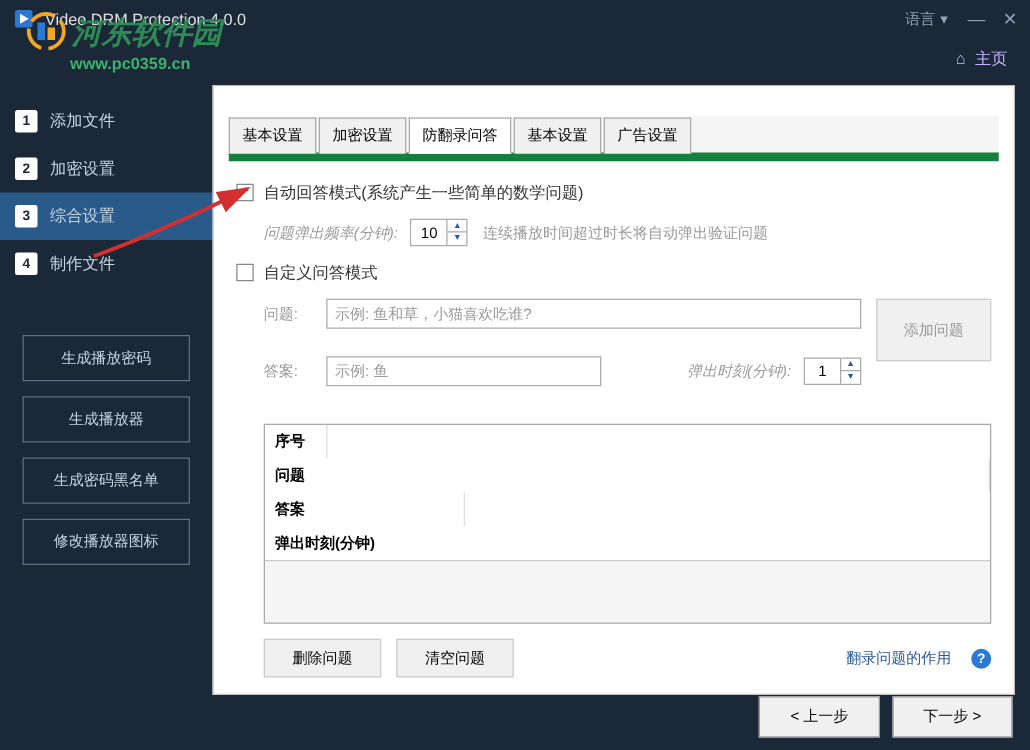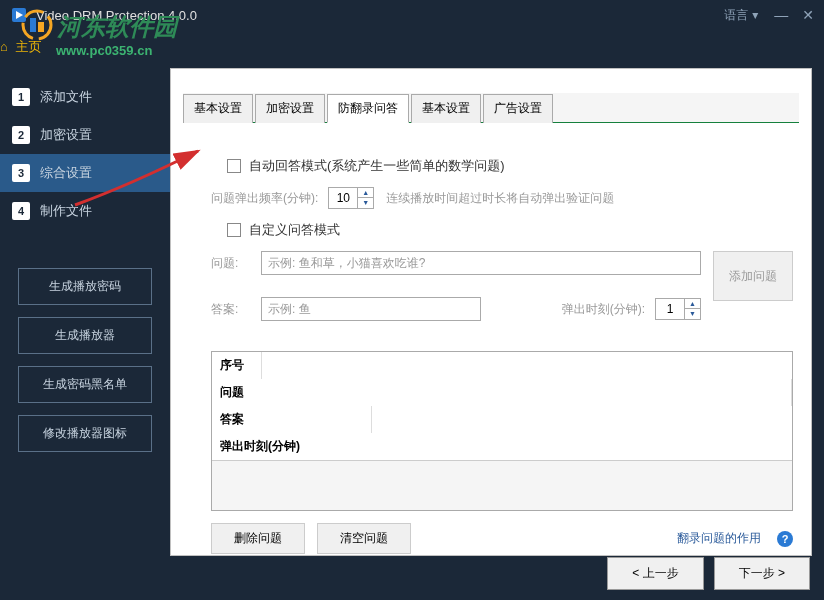--- a/index.html
+++ b/index.html
@@ -10,55 +10,55 @@
 .titlebar .title { color: #e0e0e0; font-size: 13px; margin-left: 6px; }
 .titlebar .lang { margin-left: auto; color: #8fa3b8; font-size: 12px; display: flex; align-items: center; gap: 4px; cursor: pointer; }
 .titlebar .win-controls { display: flex; gap: 14px; margin-left: 16px; }
 .titlebar .win-controls span { color: #8fa3b8; cursor: pointer; font-size: 14px; }
 
 .watermark { position: absolute; left: 20px; top: 8px; z-index: 10; pointer-events: none; }
 .watermark .wm-logo { display: inline-block; vertical-align: middle; }
 .watermark .wm-text { font-size: 24px; font-weight: bold; color: #2e8b57; vertical-align: middle; font-style: italic; }
 .watermark .wm-url { font-size: 13px; color: #3cb371; margin-left: 36px; margin-top: -2px; font-weight: bold; }
 
-.breadcrumb { text-align: left; padding: 8px 18px 12px 0; color: #eab308; font-size: 13px; }
+.breadcrumb { text-align: right; padding: 8px 18px 12px 0; color: #c4b5fd; font-size: 13px; }
 .breadcrumb .home-icon { margin-right: 4px; }
 
 .main { display: flex; padding: 0 12px 12px 0; }
 .sidebar { width: 170px; padding-top: 10px; }
 .step { display: flex; align-items: center; padding: 10px 12px; color: #c8d4e0; font-size: 13px; cursor: pointer; }
 .step .num { width: 18px; height: 18px; background: #fff; color: #1b2838; display: flex; align-items: center; justify-content: center; font-size: 11px; font-weight: bold; margin-right: 10px; border-radius: 2px; }
 .step.active { background: #2a5a8a; }
 .side-btns { padding: 10px 18px; margin-top: 28px; }
 .side-btn { border: 1px solid #5a7088; color: #c8d4e0; padding: 9px 0; text-align: center; margin-bottom: 12px; cursor: pointer; font-size: 12px; }
 
 .content { flex: 1; background: #fff; border: 1px solid #c0c0c0; padding: 0; position: relative; height: 488px; }
 
-.tabs { display: flex; border-bottom: 1px solid #15803d; background: #f5f5f5; margin: 24px 12px 18px 12px; }
+.tabs { display: flex; border-bottom: 7px solid #15803d; background: #f5f5f5; margin: 24px 12px 0 12px; }
 .tab { padding: 5px 10px; border: 1px solid #aaa; border-bottom: none; margin-right: 2px; background: #f0f0f0; cursor: pointer; font-size: 12px; position: relative; top: 1px; }
 .tab.active { background: #fff; border-bottom: 1px solid #fff; }
 
 .tab-body { padding: 16px 18px; }
-.row { display: flex; align-items: center; margin-bottom: 12px; margin-left: 38px; }
+.row { display: flex; align-items: center; margin-bottom: 12px; }
 .chk { width: 14px; height: 14px; border: 1px solid #888; margin-right: 8px; cursor: pointer; flex-shrink: 0; }
 .lbl-main { color: #333; font-size: 13px; }
 .indent { margin-left: 22px; }
-.lbl-grey { color: #999; font-size: 12px; margin-right: 10px; }
+.lbl-grey { color: #999; font-size: 12px; margin-right: 10px; font-style: italic; }
 .spinner { display: flex; align-items: center; border: 1px solid #aaa; height: 22px; }
 .spinner input { width: 28px; border: none; text-align: center; font-size: 12px; outline: none; }
 .spinner .arrows { width: 16px; display: flex; flex-direction: column; border-left: 1px solid #aaa; }
 .spinner .arrows span { height: 10px; font-size: 7px; text-align: center; cursor: pointer; color: #2a5a9a; line-height: 10px; }
 .spinner .arrows span:first-child { border-bottom: 1px solid #aaa; }
 .hint { color: #999; font-size: 12px; margin-left: 12px; }
 
 .qa-row { display: flex; align-items: center; margin-bottom: 22px; }
 .qa-lbl { width: 50px; color: #999; font-size: 12px; text-align: left; }
 .qa-input { flex: 1; border: 1px solid #aaa; height: 24px; padding: 0 6px; font-size: 12px; color: #999; }
 .qa-input.short { flex: 0 0 220px; }
-.add-btn { width: 80px; height: 50px; background: #f0f0f0; border: 1px solid #ccc; display: flex; align-items: center; justify-content: center; color: #999; font-size: 12px; cursor: pointer; margin-left: 12px; }
+.add-btn { width: 92px; height: 50px; background: #f0f0f0; border: 1px solid #ccc; display: flex; align-items: center; justify-content: center; color: #999; font-size: 12px; cursor: pointer; margin-left: 12px; }
 
 .table-wrap { border: 1px solid #aaa; margin-top: 8px; margin-left: 0; height: 160px; background: #f5f5f5; }
 .thead { display: flex; background: #fff; border-bottom: 1px solid #ccc; flex-direction: column; }
 .th { padding: 5px 8px; font-size: 12px; border-right: 1px solid #ddd; font-weight: bold; }
 .th.c1 { width: 50px; }
 .th.c2 { flex: 1; }
 .th.c3 { width: 160px; }
 .th.c4 { width: 110px; border-right: none; }
 
 .bottom-row { display: flex; align-items: center; margin-top: 12px; gap: 12px; }

